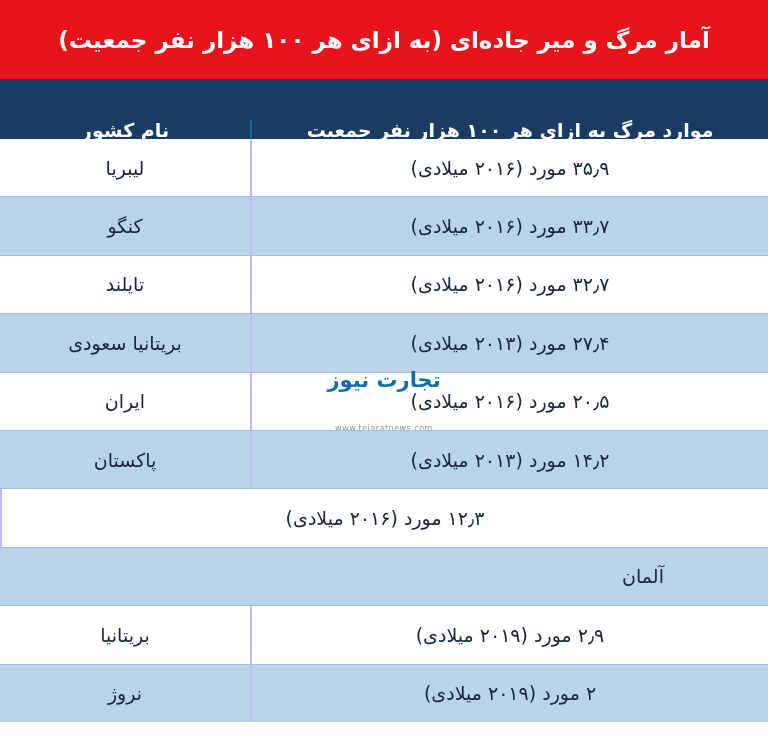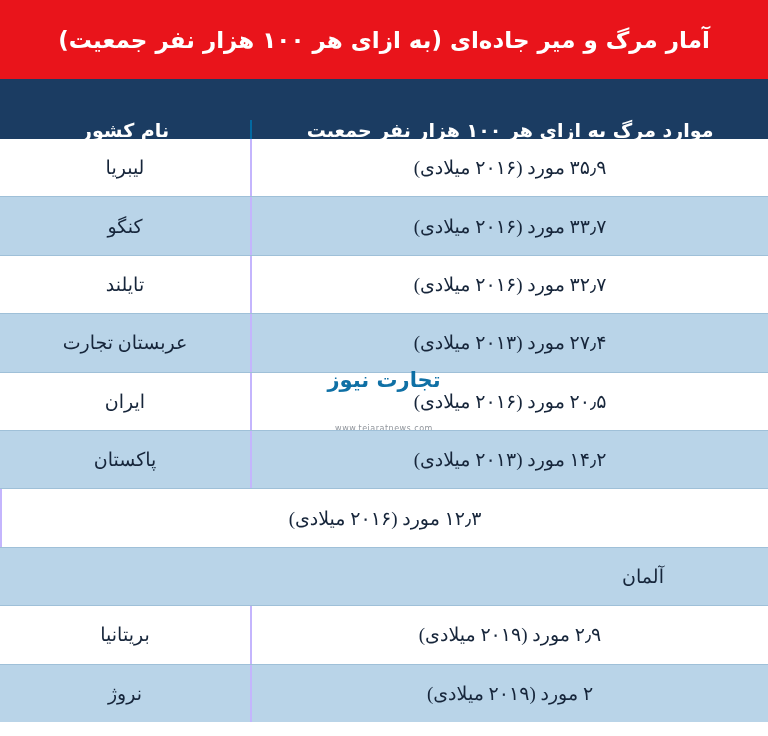--- a/index.html
+++ b/index.html
@@ -73,21 +73,20 @@
   .data-row.dark {
     background: #b9d4e8;
   }
   .cell {
     display: flex;
     align-items: center;
     justify-content: center;
     box-sizing: border-box;
     padding: 16px 8px;
     text-align: right;
-    font-family: Liberation Serif, serif;
   }
   .cell.col-value {
     border-left: 2px solid #c4b5fd;
   }
   .data-row + .data-row {
     border-top: 1px solid #9fc0d8;
   }
   .header-row + .data-row {
     border-top: none;
   }
@@ -137,21 +136,21 @@
     <div class="cell col-country">کنگو</div>
   </div>
 
   <div class="data-row light">
     <div class="cell col-value">۳۲٫۷ مورد (۲۰۱۶ میلادی)</div>
     <div class="cell col-country">تایلند</div>
   </div>
 
   <div class="data-row dark">
     <div class="cell col-value">۲۷٫۴ مورد (۲۰۱۳ میلادی)</div>
-    <div class="cell col-country">عربستان تجارت</div>
+    <div class="cell col-country">بریتانیا سعودی</div>
   </div>
 
   <div class="data-row light">
     <div class="cell col-value">۲۰٫۵ مورد (۲۰۱۶ میلادی)</div>
     <div class="cell col-country">ایران</div>
     <div class="watermark">
       <div class="wm-main">تجارت نیوز</div>
       <div class="wm-sub">www.tejaratnews.com</div>
     </div>
   </div>

